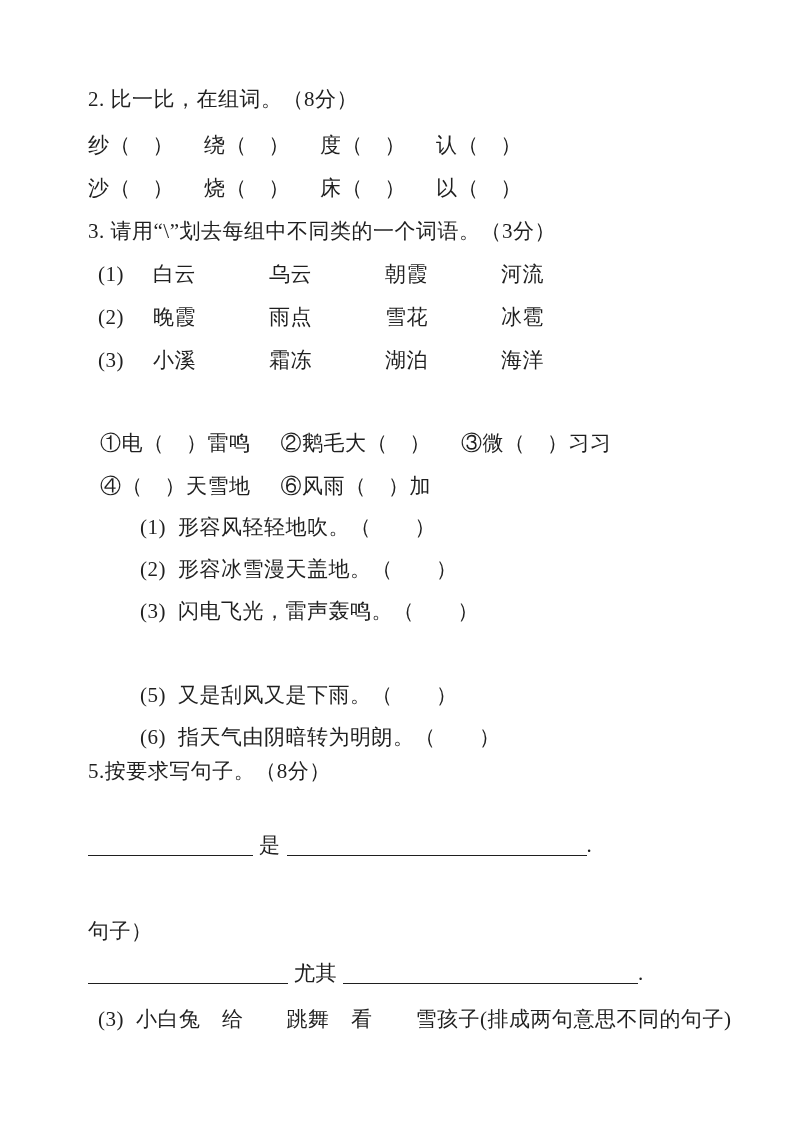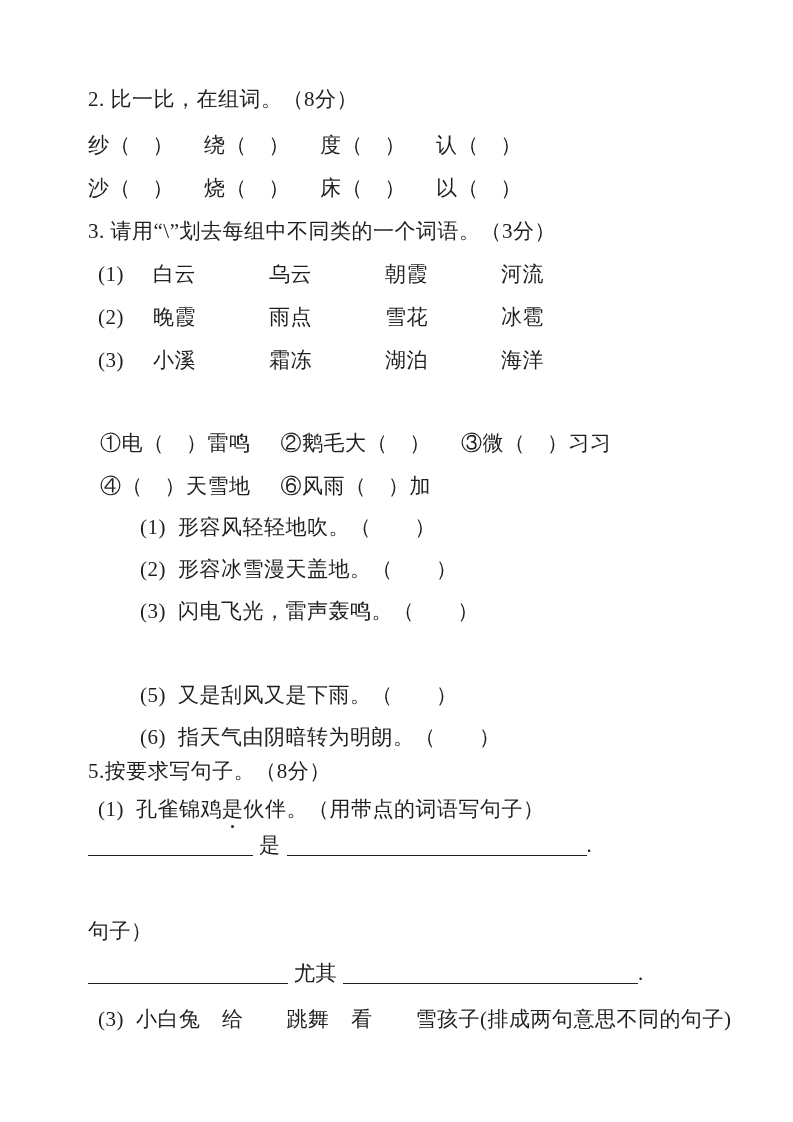--- a/index.html
+++ b/index.html
@@ -115,23 +115,20 @@
     <span class="inum">(3)</span><span>闪电飞光，雷声轰鸣。（　　）</span>
   </div>
   <div class="line indent2" style="top:680px">
     <span class="inum">(5)</span><span>又是刮风又是下雨。（　　）</span>
   </div>
   <div class="line indent2" style="top:722px">
     <span class="inum">(6)</span><span>指天气由阴暗转为明朗。（　　）</span>
   </div>
 
   <div class="line" style="top:756px">5.按要求写句子。（8分）</div>
-  <div class="line indent1" style="top:794px">
-    <span class="inum">(1)</span><span>孔雀锦鸡</span><span class="dot">是</span><span>伙伴。（用带点的词语写句子）</span>
-  </div>
   <div class="line" style="top:830px">
     <span class="uline" style="width:165px"></span><span class="blank-mid">是</span><span class="uline" style="width:300px"></span><span>.</span>
   </div>
   <div class="line" style="top:916px">句子）</div>
   <div class="line" style="top:958px">
     <span class="uline" style="width:200px"></span><span class="blank-mid">尤其</span><span class="uline" style="width:295px"></span><span>.</span>
   </div>
   <div class="line indent1" style="top:1004px">
     <span class="inum">(3)</span><span>小白兔　给　　跳舞　看　　雪孩子(排成两句意思不同的句子)</span>
   </div>

